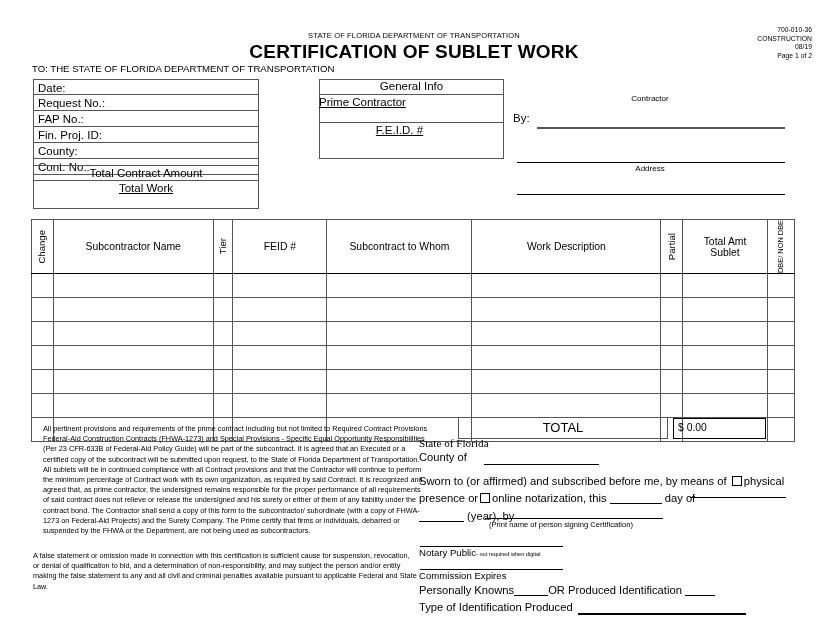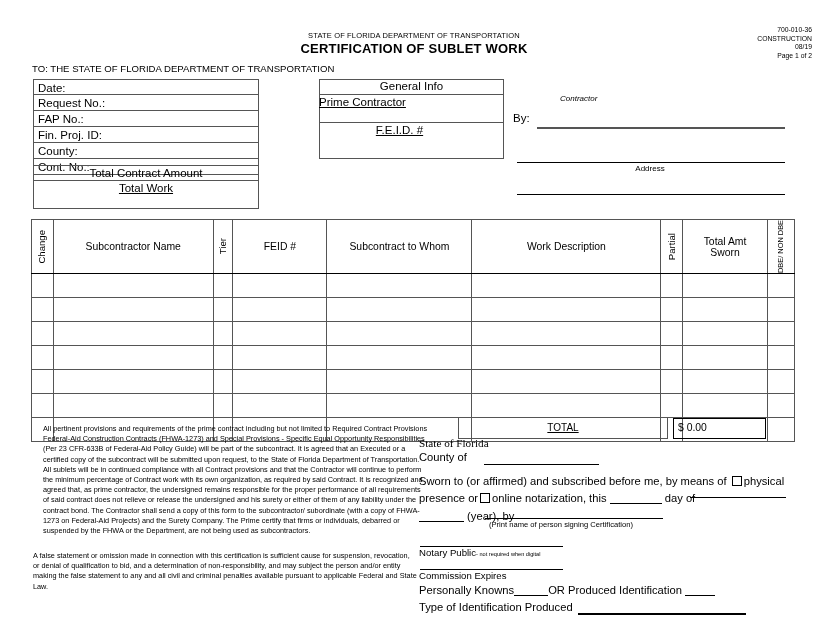--- a/index.html
+++ b/index.html
@@ -24,21 +24,21 @@
   
   #hdr-agency {
     left: 0; right: 0; top: 31px;
     text-align: center;
     font-size: 7.5px;
     letter-spacing: 0.15px;
   }
   #hdr-title {
     left: 0; right: 0; top: 41px;
     text-align: center;
-    font-size: 13px;
+    font-size: 19px;
     font-weight: bold;
     letter-spacing: 0.2px;
   }
   #hdr-meta {
     right: 16px; top: 26px;
     text-align: right;
     font-size: 6.8px;
     line-height: 8.6px;
   }
   #to-line {
@@ -90,21 +90,21 @@
     box-sizing: border-box; border-bottom: 1px solid #555;
     font-size: 11.5px; line-height: 15px; text-align: left;
   }
   #gi-feid {
     left: 307px; top: 123px; width: 185px; height: 36px;
     box-sizing: border-box;
     font-size: 11.5px; line-height: 15px; text-align: center;
   }
 
   
-  #lbl-contractor { left: 560px; top: 94px; width: 180px; text-align: left; font-size: 8px; font-style: italic; }
+  #lbl-contractor { left: 560px; top: 94px; width: 180px; text-align: center; font-size: 8px; }
   #lbl-by { left: 513px; top: 112px; font-size: 11.5px; }
   #line-by { left: 537px; top: 127px; width: 248px; height: 1.6px; background: #555; }
   #line-addr { left: 517px; top: 162px; width: 268px; height: 1.2px; background: #000; }
   #lbl-address { left: 560px; top: 164px; width: 180px; text-align: center; font-size: 8px; }
   #line-addr2 { left: 517px; top: 194px; width: 268px; height: 1.2px; background: #000; }
 
   
   #tbl { left: 31px; top: 219px; width: 764px; border-collapse: collapse; }
   #tbl td, #tbl th {
     border: 1px solid #555;
@@ -140,22 +140,22 @@
   .c-partial{ width: 20px; }
   .c-total  { width: 80px; }
   .c-dbe    { width: 25px; }
 
   
   #total-wrap { left: 458px; top: 418px; }
   #total-cell {
     width: 210px; height: 21px;
     box-sizing: border-box;
     border: 1px solid #555; border-top: none;
-    font-size: 10px; line-height: 19px; text-align: center;
-    display: inline-block; vertical-align: top; text-decoration: underline;
+    font-size: 13px; line-height: 19px; text-align: center;
+    display: inline-block; vertical-align: top;
   }
   #total-amt {
     width: 93px; height: 21px;
     box-sizing: border-box;
     border: 1.8px solid #000;
     font-size: 10.4px; line-height: 18px;
     padding-left: 4px;
     display: inline-block; vertical-align: top;
     margin-left: 5px;
   }
@@ -252,21 +252,21 @@
             <span class="vert">Tier</span>
           </th>
         <th class="c-feid">FEID #</th>
         <th class="c-stw">Subcontract to Whom</th>
         <th class="c-work">Work Description</th>
         <th class="c-partial">
             <span class="vert">Partial</span>
           </th>
         <th class="c-total">
           <div>Total Amt</div>
-          <div>Sworn</div>
+          <div>Sublet</div>
         </th>
         <th class="c-dbe">
           <span class="vert vert2"><span>DBE/</span> <span>NON DBE</span></span>
         </th>
       </tr>
     </thead>
     <tbody id="tbl-body">
         <tr>
           <td class="c-change"></td>
           <td class="c-sub"></td>

